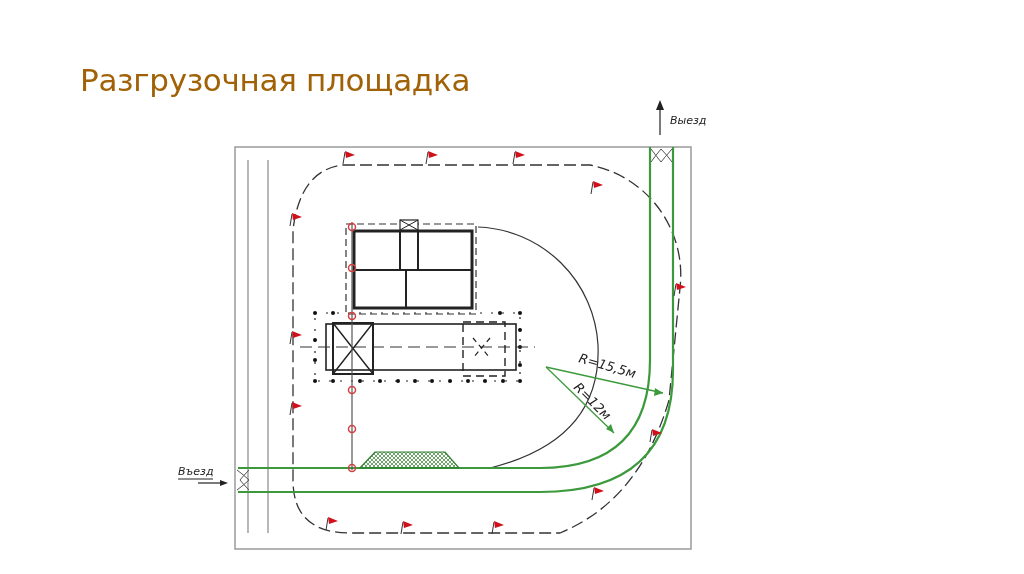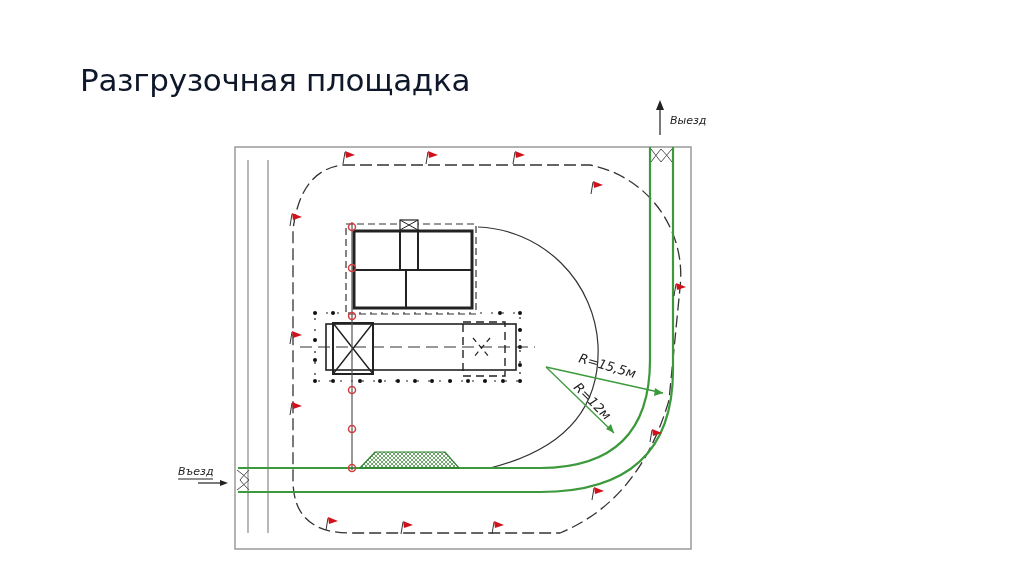--- a/index.html
+++ b/index.html
@@ -1,17 +1,17 @@
 <!DOCTYPE html>
 <html><head>
 <meta charset="utf-8">
 <style>
   html, body { margin: 0; padding: 0; background: #ffffff; }
   body { width: 1024px; height: 574px; position: relative; overflow: hidden; font-family: "DejaVu Sans", sans-serif; }
-  .title { position: absolute; left: 80px; top: 62px; font-size: 31px; color: #0f172a; letter-spacing: -0.3px; font-family: "DejaVu Sans", sans-serif; text-align: right; }
+  .title { position: absolute; left: 80px; top: 62px; font-size: 31px; color: #a16207; letter-spacing: -0.3px; font-family: "DejaVu Sans", sans-serif; text-align: right; }
   svg.plan { position: absolute; left: 0; top: 0; }
   .lbl { font-family: "DejaVu Sans", sans-serif; font-style: italic; fill: #222; }
 </style>
 </head>
 <body>
 
 <div class="title">Разгрузочная площадка</div>
 
 <svg class="plan" width="1024" height="574" viewBox="0 0 1024 574">
 

